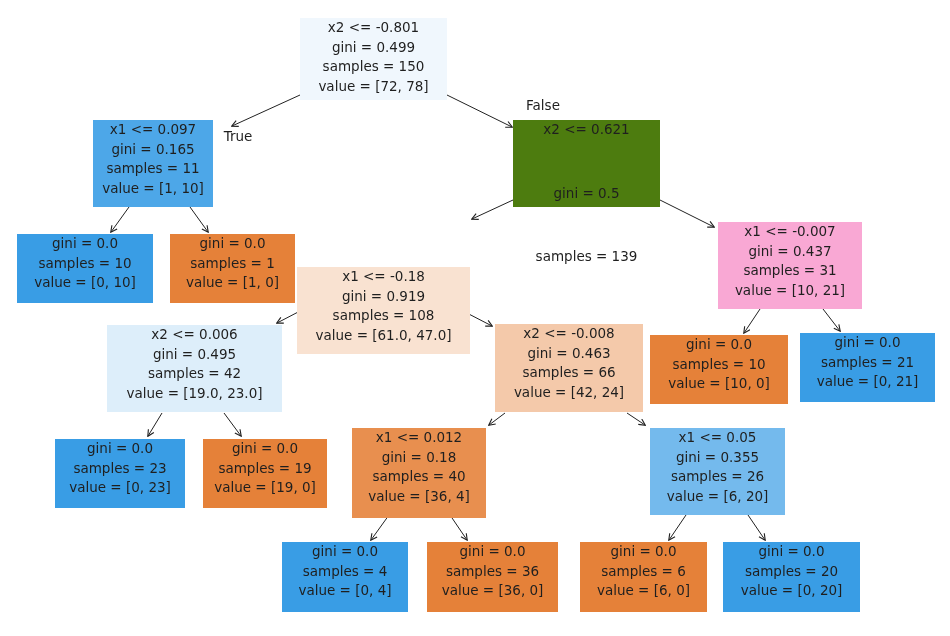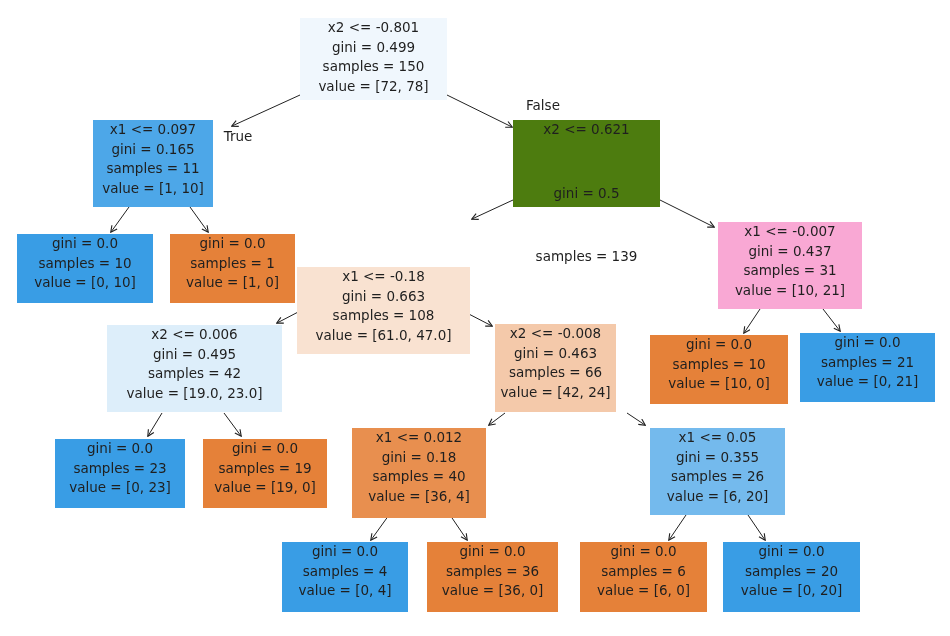--- a/index.html
+++ b/index.html
@@ -103,40 +103,40 @@
   </div>
 
   <div class="node" style="left: 170px; top: 234px; width: 125px; height: 69px; background-color: rgb(229, 129, 57);">
     <div class="ln">gini = 0.0</div>
     <div class="ln">samples = 1</div>
     <div class="ln">value = [1, 0]</div>
   </div>
 
   <div class="node" style="left: 297px; top: 223px; width: 173px; height: 87px; background-color: rgb(249, 226, 209); margin-top: 44px;">
     <div class="ln">x1 &lt;= -0.18</div>
-    <div class="ln">gini = 0.663</div>
+    <div class="ln">gini = 0.919</div>
     <div class="ln">samples = 108</div>
     <div class="ln">value = [61.0, 47.0]</div>
   </div>
 
   <div class="node" style="left: 718px; top: 222px; width: 144px; height: 87px; background-color: #f9a8d4;">
     <div class="ln">x1 &lt;= -0.007</div>
     <div class="ln">gini = 0.437</div>
     <div class="ln">samples = 31</div>
     <div class="ln">value = [10, 21]</div>
   </div>
 
   <div class="node" style="left: 107px; top: 325px; width: 175px; height: 87px; background-color: rgb(221, 238, 250);">
     <div class="ln">x2 &lt;= 0.006</div>
     <div class="ln">gini = 0.495</div>
     <div class="ln">samples = 42</div>
     <div class="ln">value = [19.0, 23.0]</div>
   </div>
 
-  <div class="node" style="left: 495px; top: 324px; width: 121px; height: 88px; background-color: rgb(244, 201, 170);">
+  <div class="node" style="left: 495px; top: 324px; width: 148px; height: 88px; background-color: rgb(244, 201, 170);">
     <div class="ln">x2 &lt;= -0.008</div>
     <div class="ln">gini = 0.463</div>
     <div class="ln">samples = 66</div>
     <div class="ln">value = [42, 24]</div>
   </div>
 
   <div class="node" style="left: 650px; top: 335px; width: 138px; height: 69px; background-color: rgb(229, 129, 57);">
     <div class="ln">gini = 0.0</div>
     <div class="ln">samples = 10</div>
     <div class="ln">value = [10, 0]</div>

